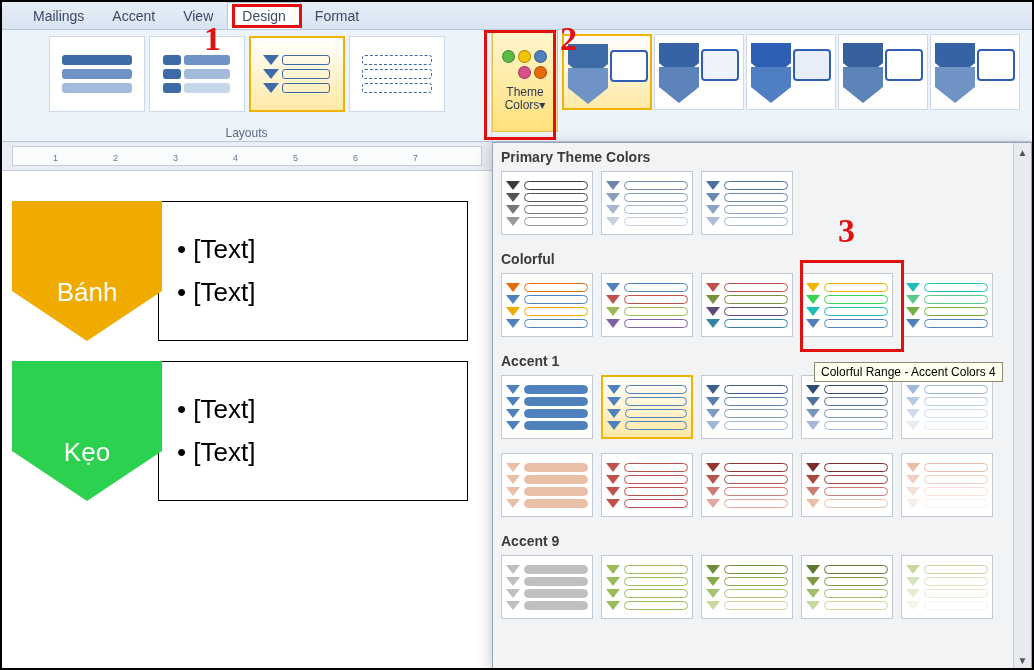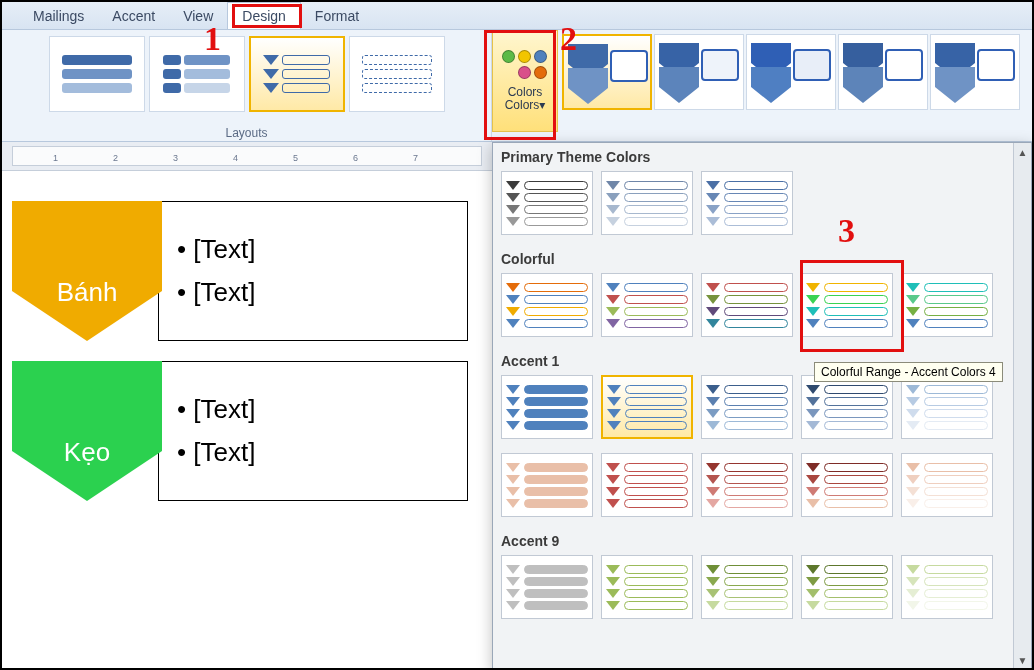--- a/index.html
+++ b/index.html
@@ -137,21 +137,21 @@
   <div class="change-colors-btn">
     <div class="color-dots">
       <div class="dot" style="background:#5cba47;"></div>
       <div class="dot" style="background:#f2c500;"></div>
       <div class="dot" style="background:#4f81bd;"></div>
       <div class="dot" style="visibility:hidden;"></div>
       <div class="dot" style="background:#d94f8a;"></div>
       <div class="dot" style="background:#e46c0a;"></div>
     </div>
     <div class="cc-label">
-      <span>Colors</span><br>
+      <span>Theme</span><br>
       <span>Colors▾</span>
     </div>
   </div>
 
   <div class="styles-strip">
     <div class="style-item sel">
       <svg class="chev3d" width="40" height="60">
           <polygon points="0,0 40,0 40,20 20,36 0,20" fill="#3f6aa8"></polygon>
           <polygon points="0,24 40,24 40,44 20,60 0,44" fill="#6f93c5"></polygon>
         </svg>

